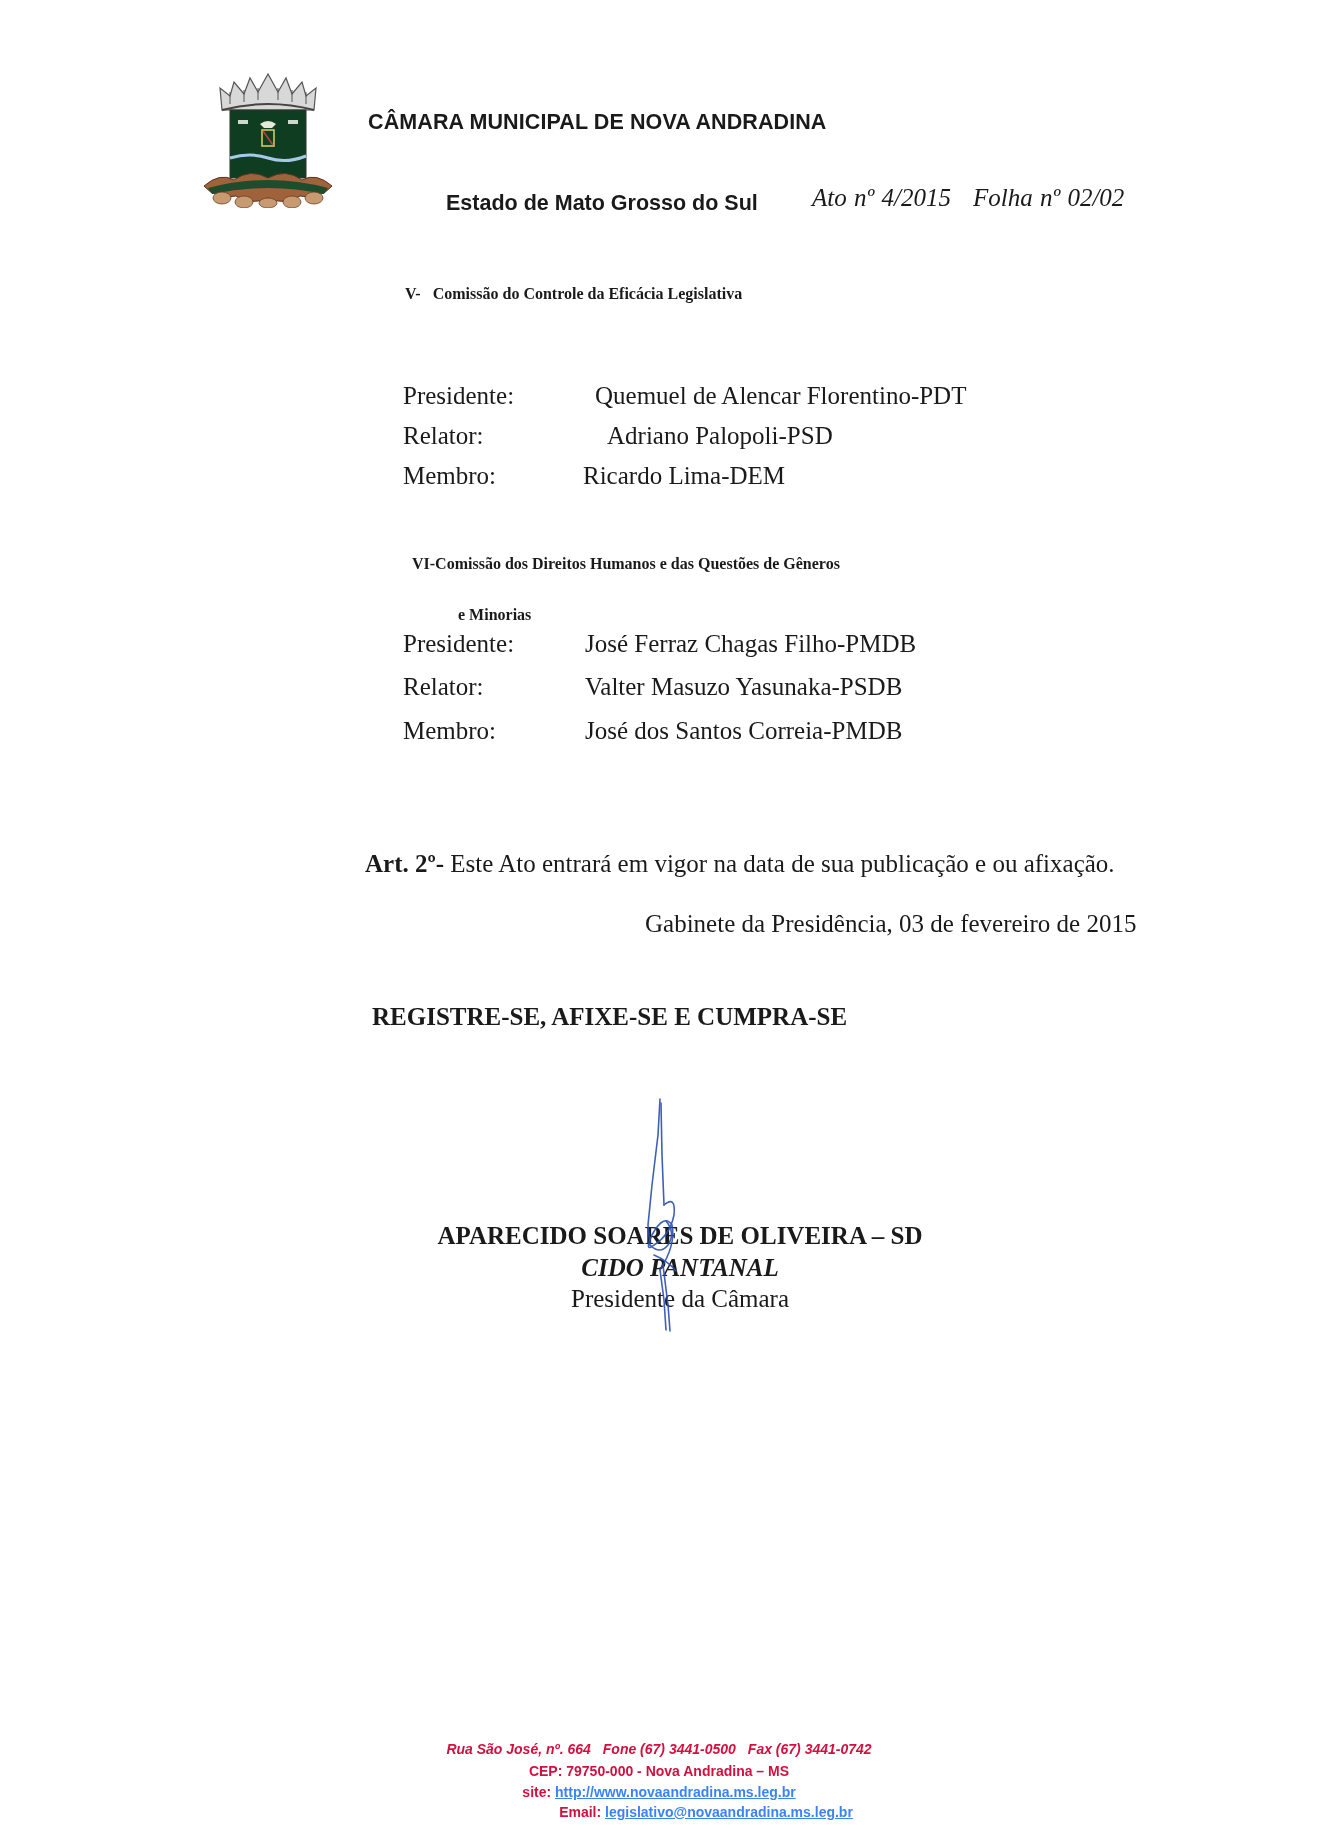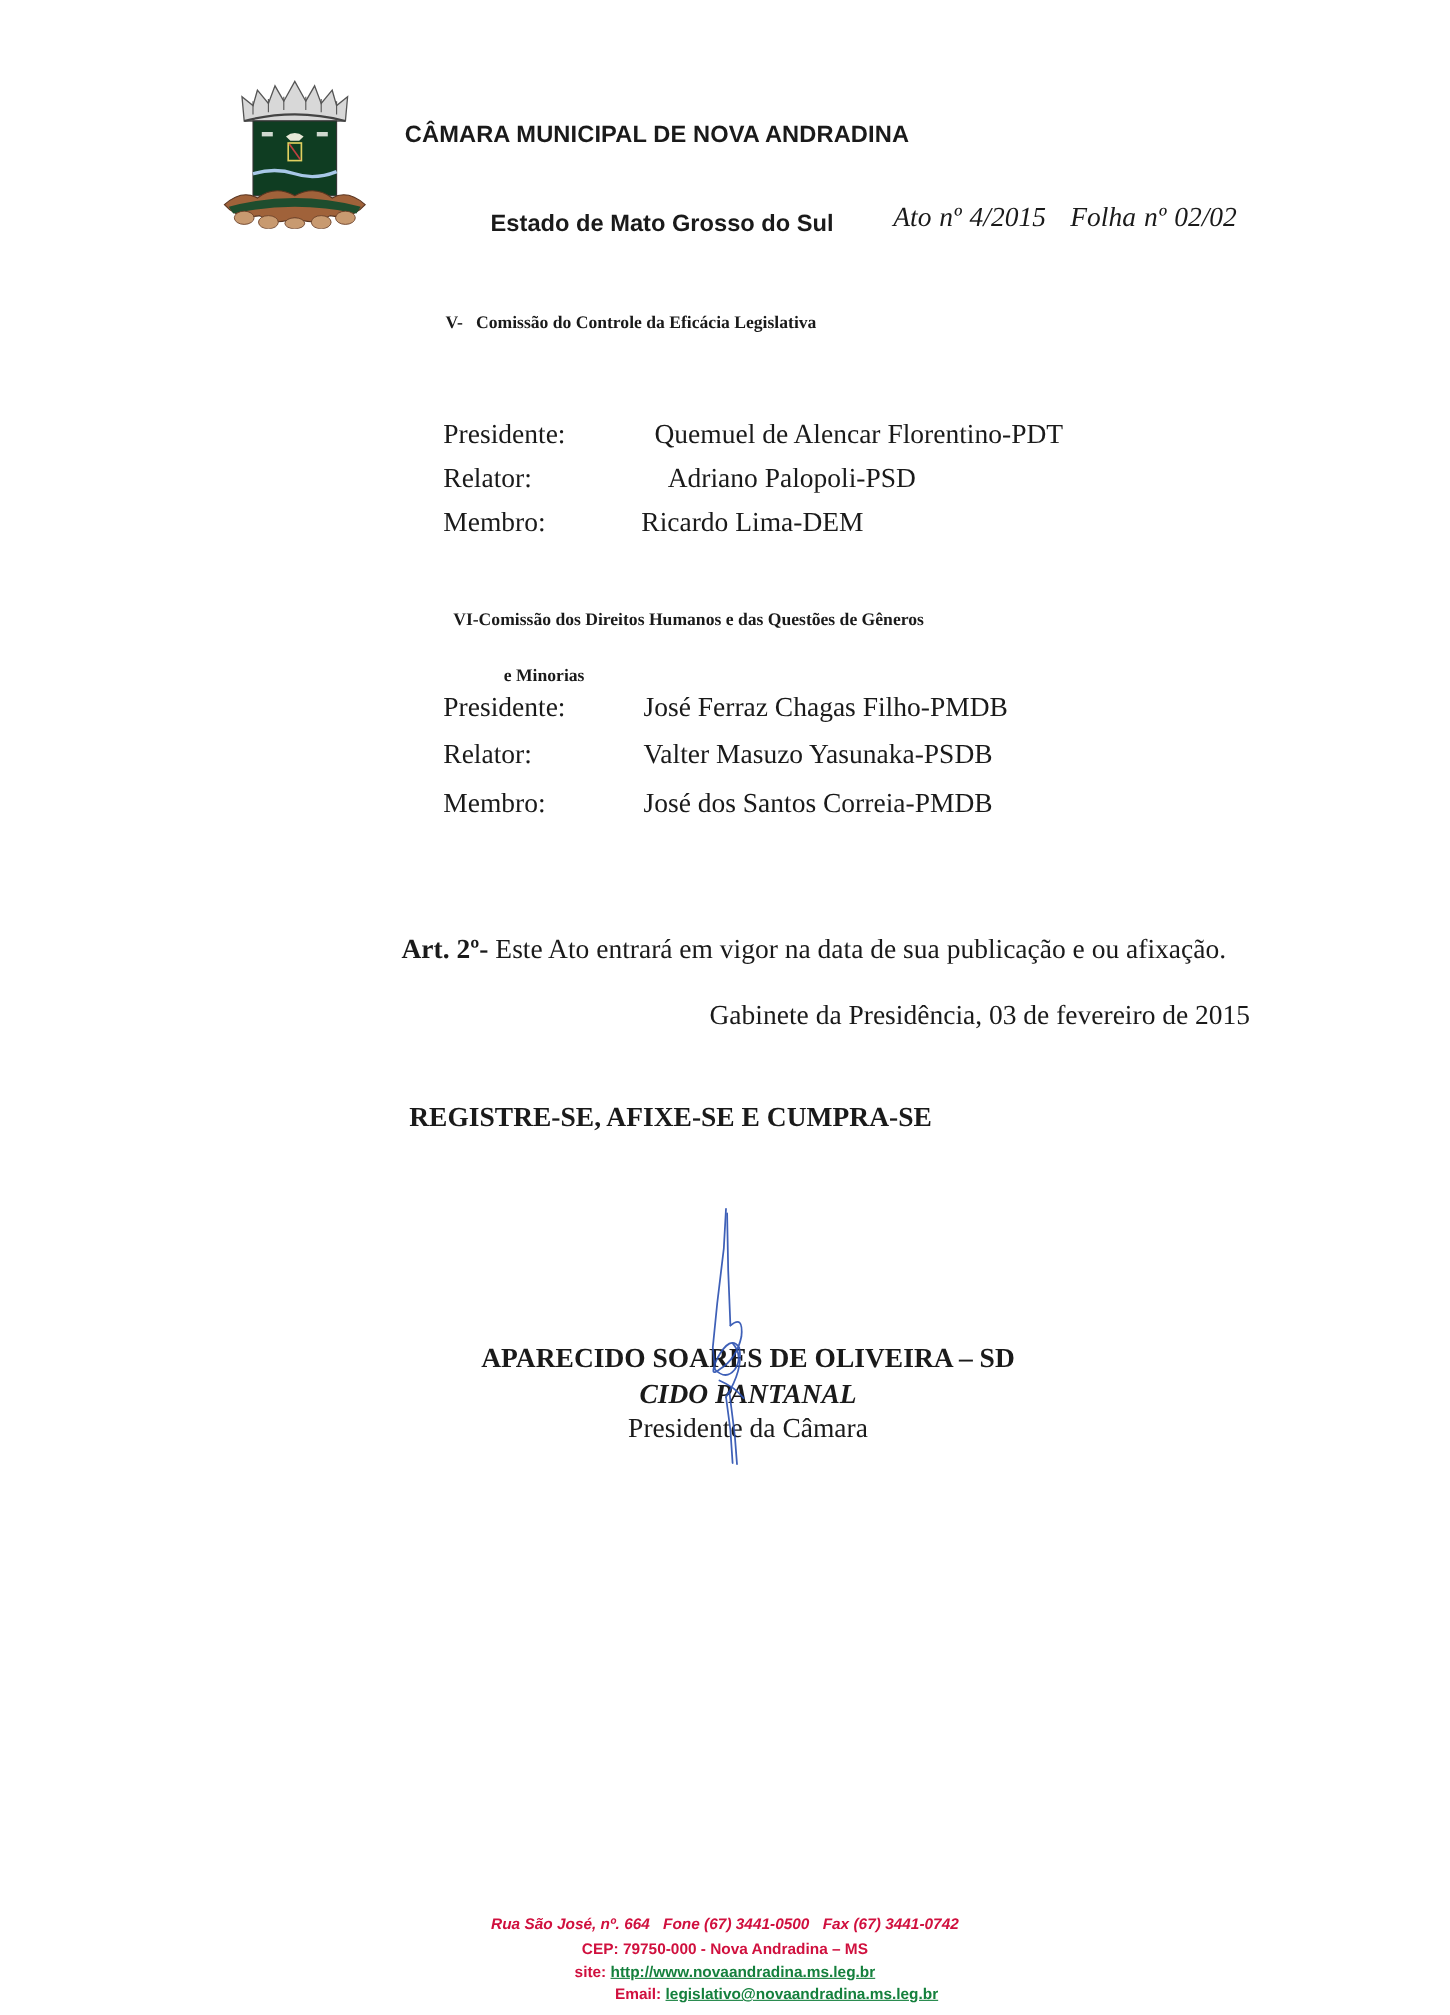--- a/index.html
+++ b/index.html
@@ -26,21 +26,21 @@
 
   .sig-block { left: 380px; width: 600px; text-align: center; }
   .sig-name { top: 1222px; font-size: 25px; font-weight: bold; }
   .sig-alias { top: 1254px; font-size: 25px; font-weight: bold; font-style: italic; }
   .sig-role { top: 1285px; font-size: 25px; }
 
   #signature { left: 630px; top: 1095px; width: 70px; height: 240px; }
 
   .footer { left: 0; width: 1318px; text-align: center; font-weight: bold; font-size: 14px; color: #d0103e; }
   .footer.italic { font-style: italic; }
-  .footer a { color: #15803d; text-decoration: underline; }
+  .footer a { color: #3b82f6; text-decoration: underline; }
   .f1 { top: 1741px; }
   .f2 { top: 1763px; }
   .f3 { top: 1784px; }
   .f4 { top: 1804px; padding-left: 47px; }
   .f1 .sp { display: inline-block; width: 12px; }
 </style>
 </head>
 <body>
 
 <div id="logo" class="abs">

